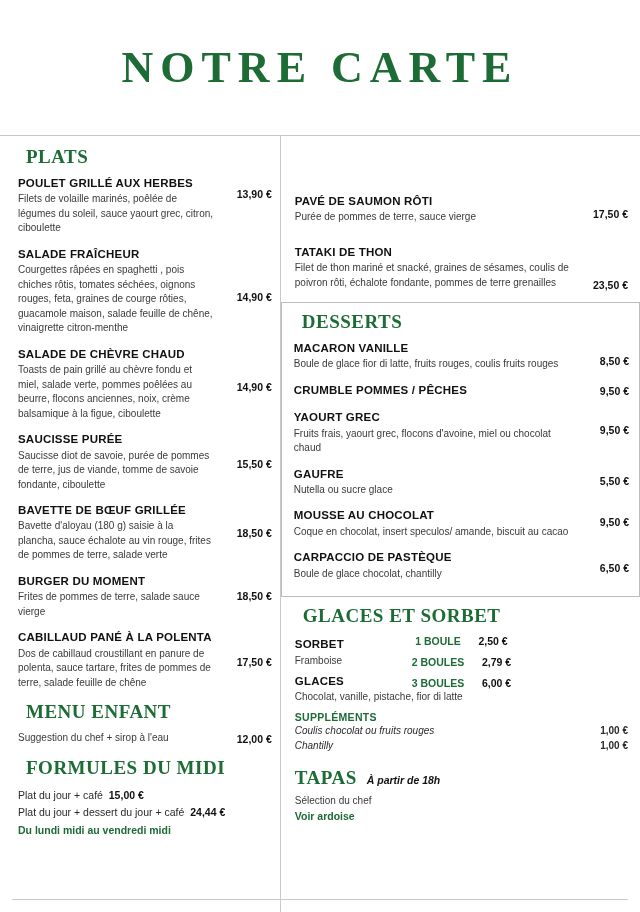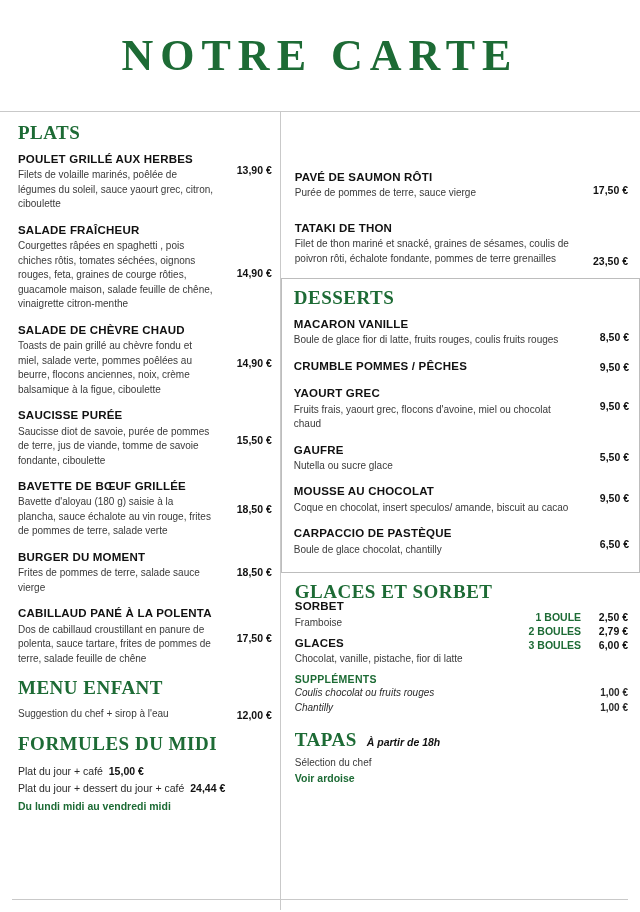--- a/index.html
+++ b/index.html
@@ -14,21 +14,21 @@
   }
   .page {
     position: relative;
     width: 640px;
     height: 912px;
     padding: 0;
   }
 
   
   .header {
-    height: 112px;
+    height: 136px;
     display: flex;
     align-items: center;
     justify-content: center;
     border-bottom: 1px solid #c9c9c9;
   }
   .header-title {
     font-family: "Liberation Serif", serif;
     font-size: 44px;
     font-weight: bold;
     letter-spacing: 7px;
@@ -53,21 +53,21 @@
     position: relative;
   }
 
   
   .section-title {
     font-family: "Liberation Serif", serif;
     font-size: 19px;
     font-weight: bold;
     color: #1d6b35;
     letter-spacing: 0.5px;
-    margin: 0 0 8px 0;
+    margin: 0 0 8px 8px;
   }
   .section-title.sub {
     margin-top: 10px;
   }
 
   
   .dish {
     display: flex;
     align-items: flex-start;
     margin-bottom: 11px;
@@ -107,22 +107,22 @@
     padding: 8px 10px 4px 12px;
     margin: 2px 0 8px -14px;
     margin-left: -14px;
     width: calc(100% + 26px);
   }
 
   
   .scoops {
     display: flex;
     flex-direction: column;
-    gap: 2px;
-    align-items: flex-end;
+    gap: 9px;
+    align-items: center;
     margin-bottom: 4px;
   }
   .scoop-row {
     font-size: 10.5px;
     font-weight: bold;
     color: #1d6b35;
     white-space: nowrap;
   }
   .scoop-row .scoop-price {
     display: inline-block;

